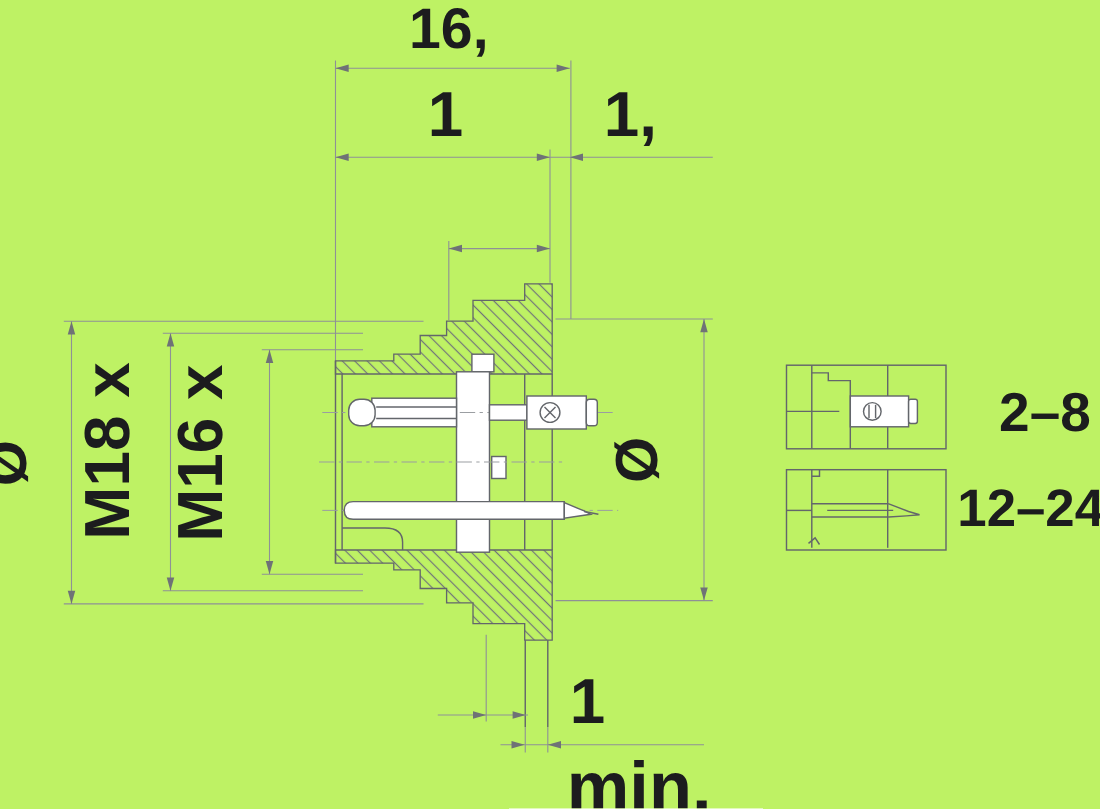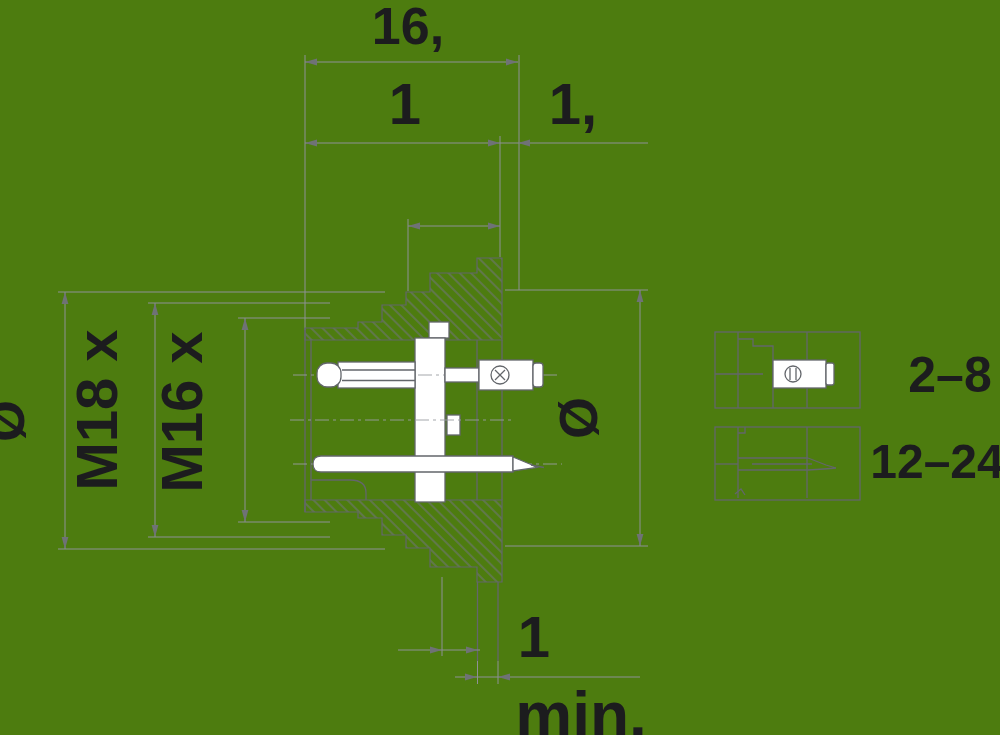--- a/index.html
+++ b/index.html
@@ -1,16 +1,16 @@
 <!DOCTYPE html>
 <html><head>
 <meta charset="utf-8">
 <style>
   html,body{margin:0;padding:0;background:#ffffff;}
-  .stage{position:relative;width:1000px;height:735px;background:#4d7c0f;overflow:hidden;}
+  .stage{position:relative;width:1000px;height:735px;background:#bef264;overflow:hidden;}
   svg{display:block;}
   .ln{stroke:#63666b;stroke-width:1.3;fill:none;}
   .lnw{stroke:#63666b;stroke-width:1.3;fill:#ffffff;}
   .dim{stroke:#8e9196;stroke-width:1;fill:none;}
   .cl{stroke:#9a9da1;stroke-width:0.9;fill:none;stroke-dasharray:14 4 3 4;}
   .arrow{fill:#6f7control;fill:#6f7276;stroke:none;}
   .hatch{fill:url(#hatchpat);stroke:#63666b;stroke-width:1.2;}
   text{font-family:"Liberation Sans", sans-serif;font-weight:600;fill:#1c1c1e;}
   .t52{font-size:52px;} .t58{font-size:58px;} .t50{font-size:50px;}
   .t48{font-size:48px;} .t64{font-size:64px;} .t54{font-size:54px;}

